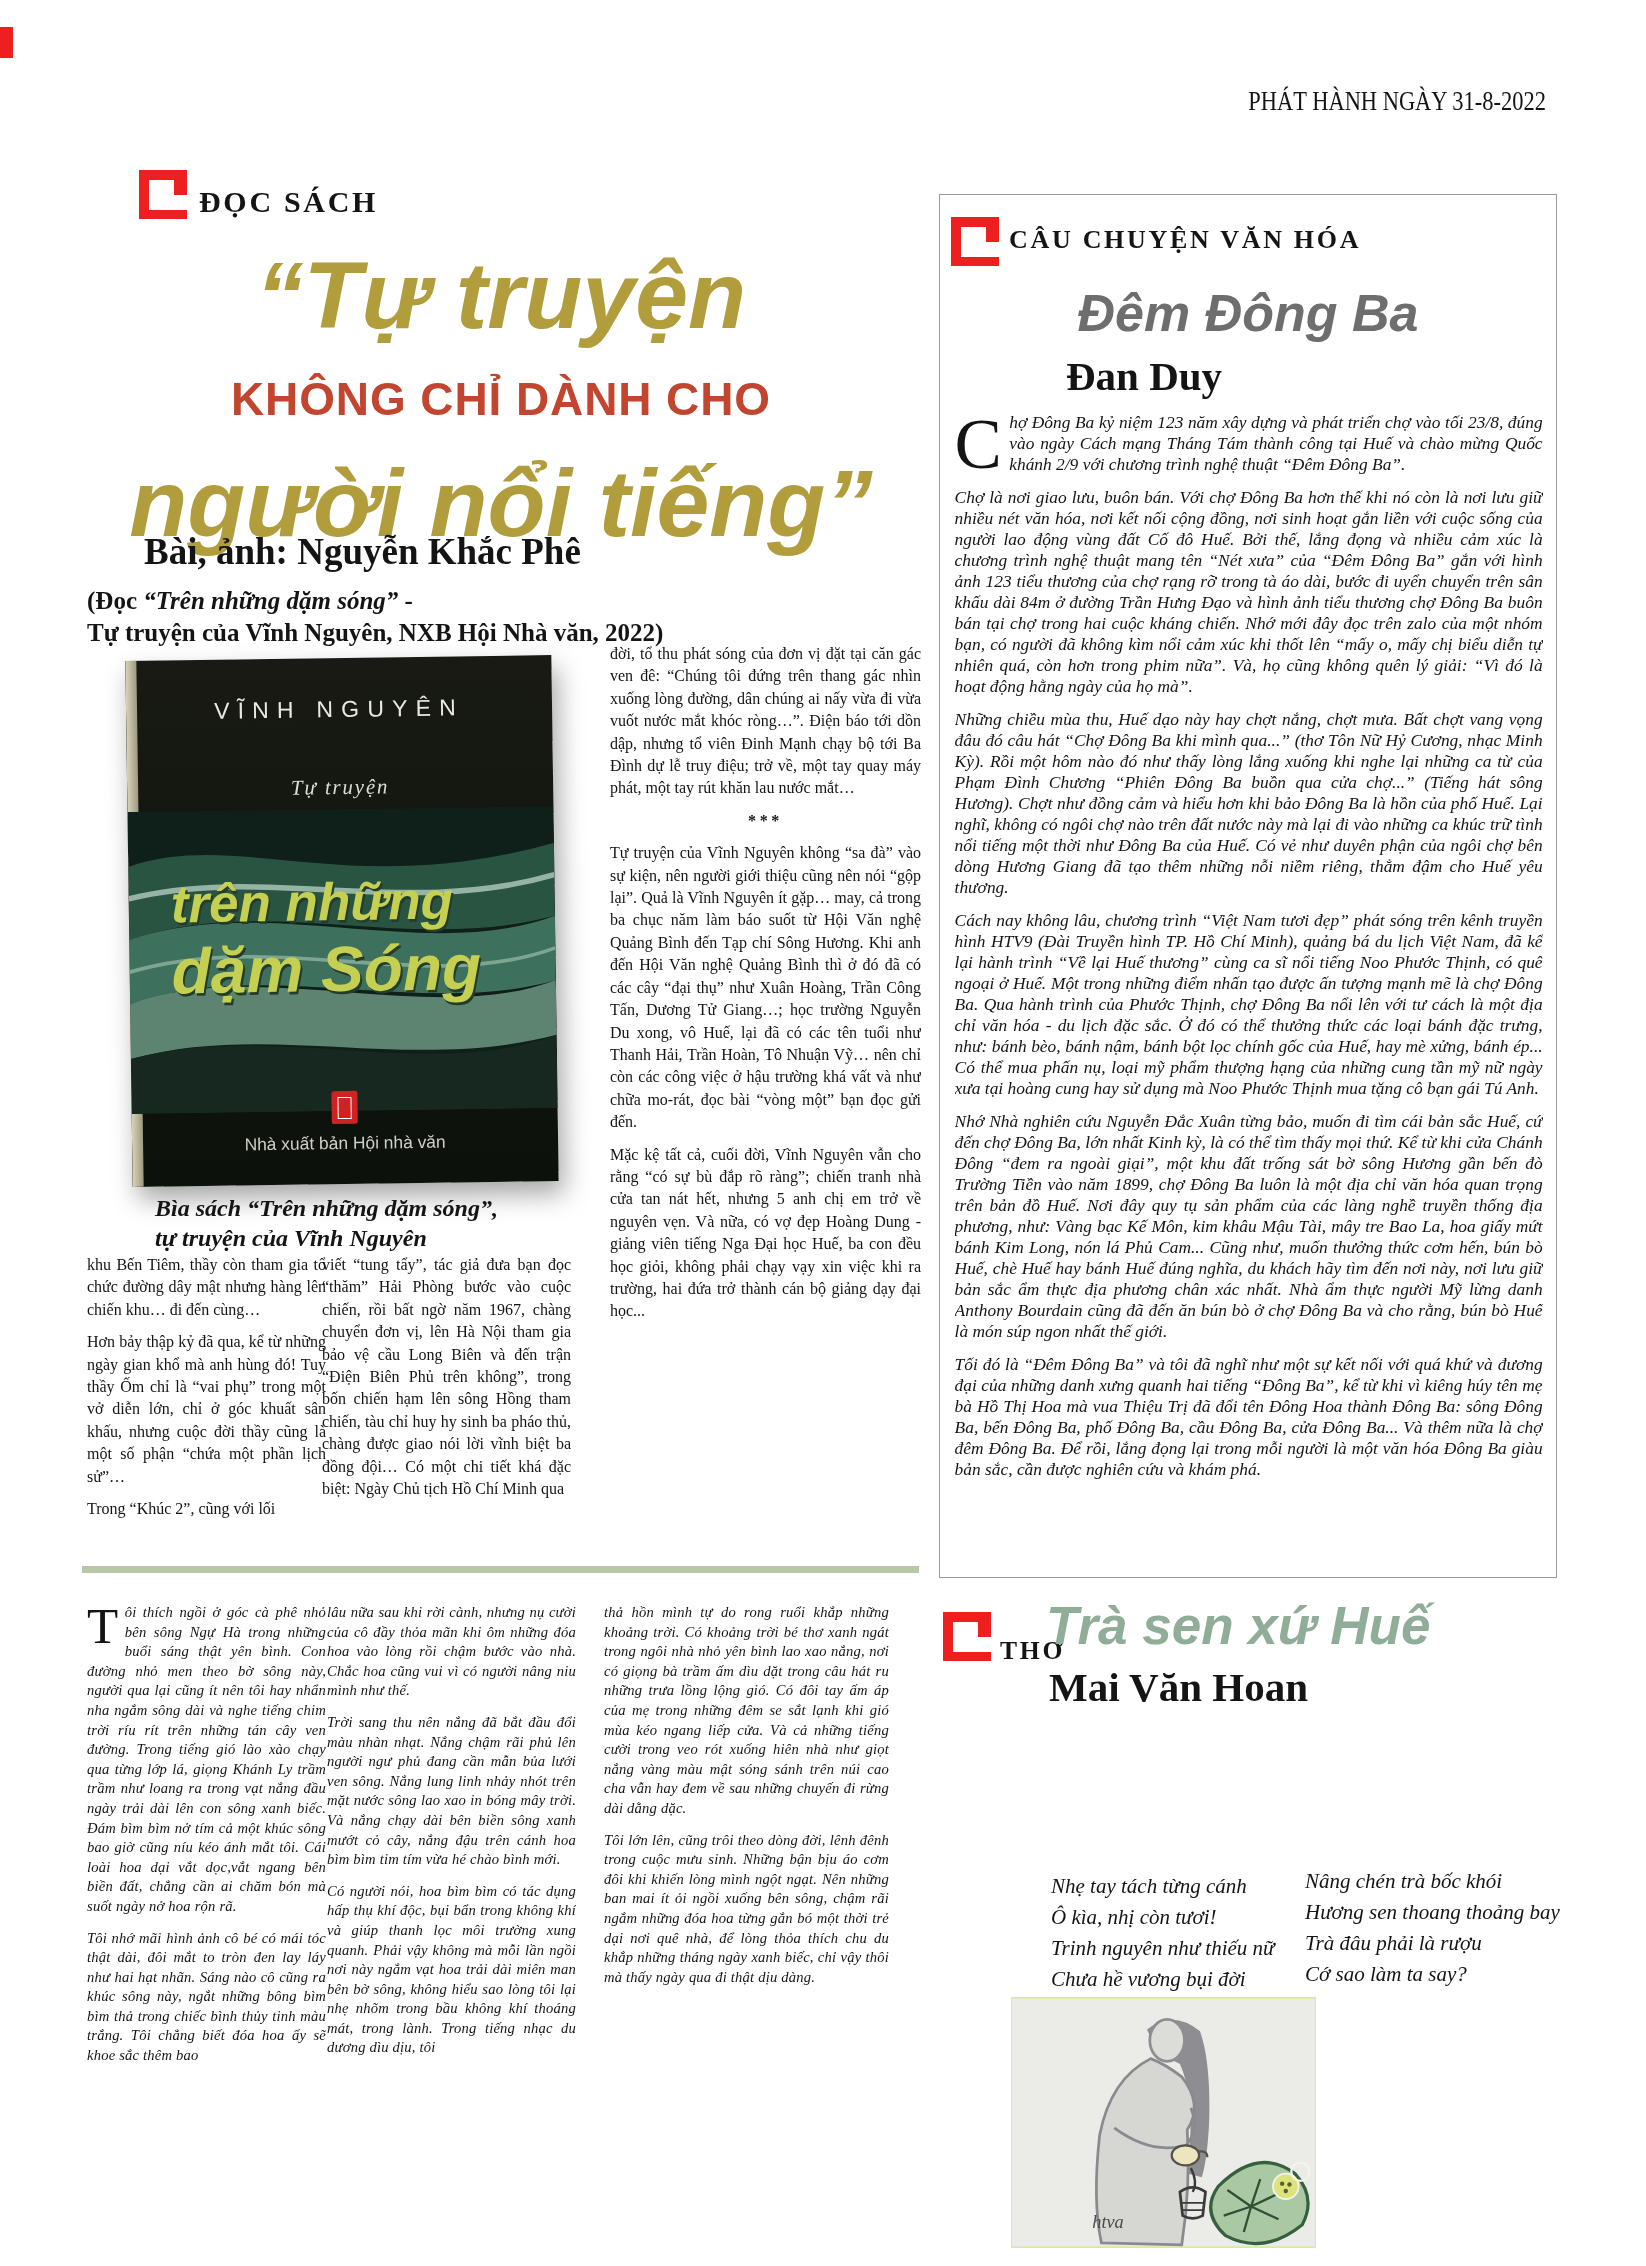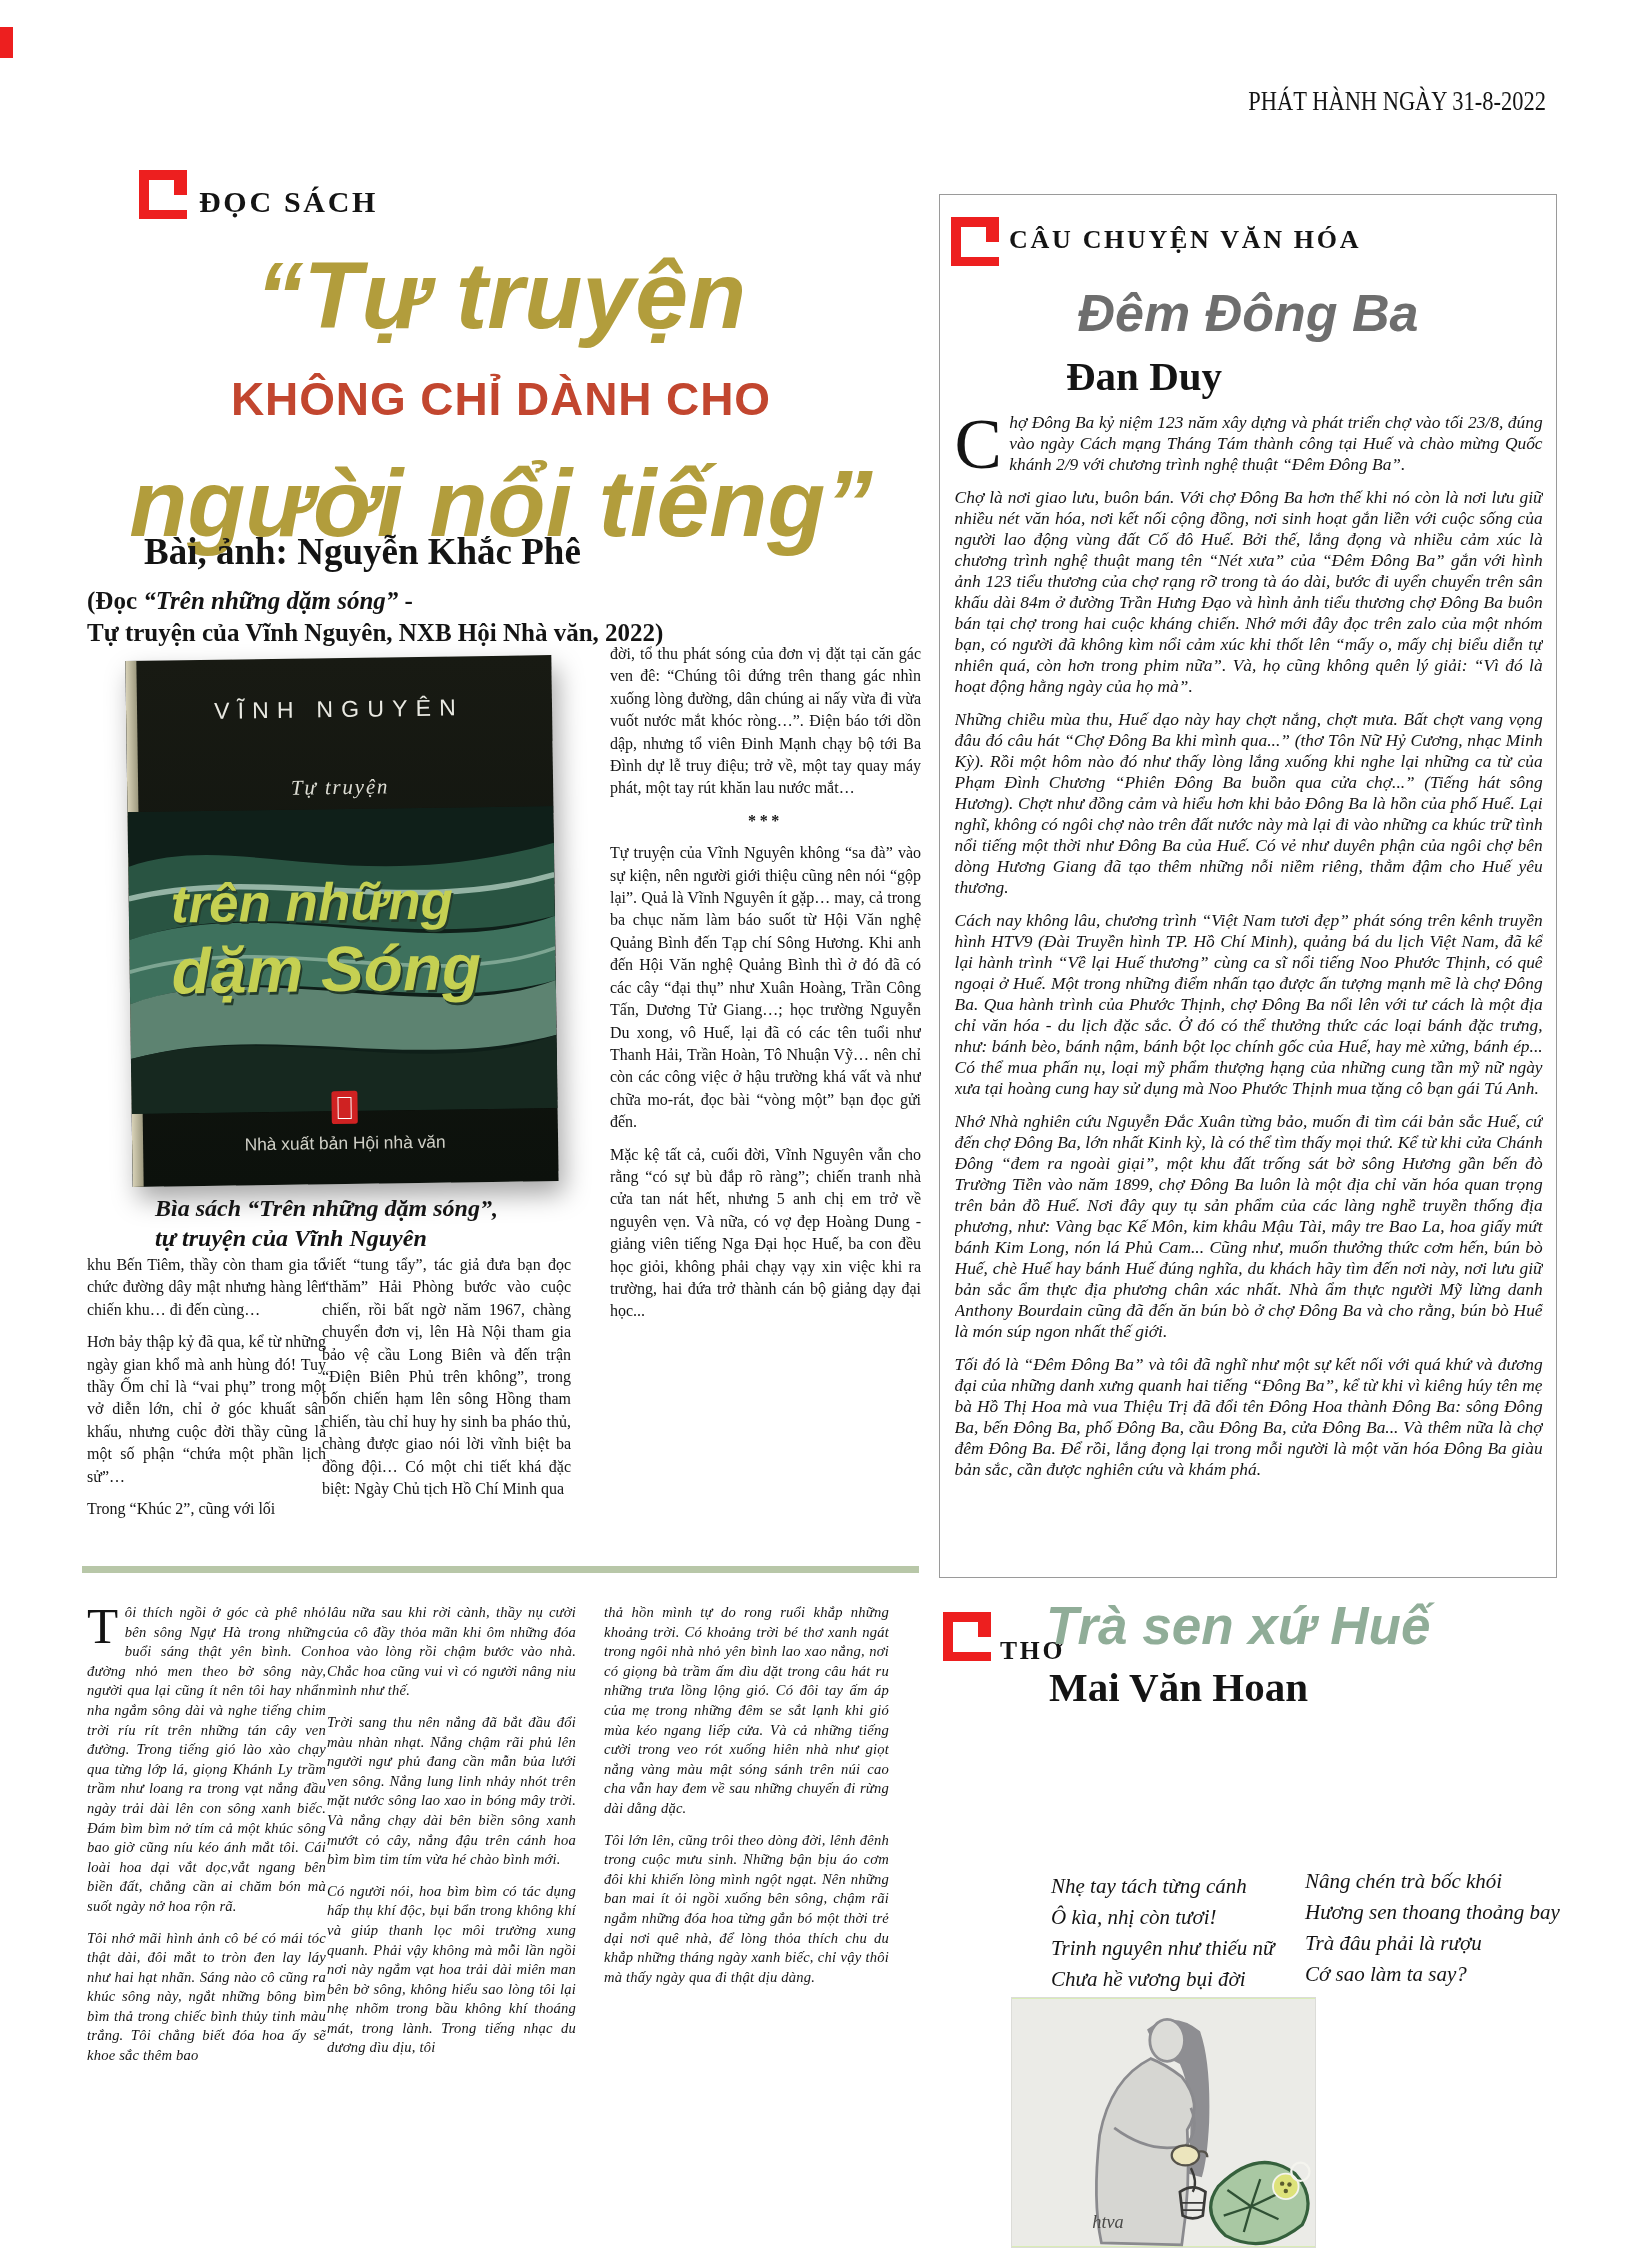--- a/index.html
+++ b/index.html
@@ -169,21 +169,21 @@
     </div>
   </div>
 
   <div class="abs divider"></div>
 
   <div class="essay-col" style="left:87px;width:239px;">
     <p><span class="dropcap-sm">T</span><span>ôi thích ngồi ở góc cà phê nhỏ bên sông Ngự Hà trong những buổi sáng thật yên bình. Con đường nhỏ men theo bờ sông này, người qua lại cũng ít nên tôi hay nhẩn nha ngắm sông dài và nghe tiếng chim trời ríu rít trên những tán cây ven đường. Trong tiếng gió lào xào chạy qua từng lớp lá, giọng Khánh Ly trầm trầm như loang ra trong vạt nắng đầu ngày trải dài lên con sông xanh biếc. Đám bìm bìm nở tím cả một khúc sông bao giờ cũng níu kéo ánh mắt tôi. Cái loài hoa dại vắt dọc,vắt ngang bên biền đất, chẳng cần ai chăm bón mà suốt ngày nở hoa rộn rã.</span></p>
     <p>Tôi nhớ mãi hình ảnh cô bé có mái tóc thật dài, đôi mắt to tròn đen lay láy như hai hạt nhãn. Sáng nào cô cũng ra khúc sông này, ngắt những bông bìm bìm thả trong chiếc bình thủy tinh màu trắng. Tôi chẳng biết đóa hoa ấy sẽ khoe sắc thêm bao</p>
   </div>
   <div class="essay-col" style="left:327px;width:249px;">
-    <p>lâu nữa sau khi rời cành, thầy nụ cười của cô đầy thỏa mãn khi ôm những đóa hoa vào lòng rồi chậm bước vào nhà. Chắc hoa cũng vui vì có người nâng niu mình như thế.</p>
+    <p>lâu nữa sau khi rời cành, nhưng nụ cười của cô đầy thỏa mãn khi ôm những đóa hoa vào lòng rồi chậm bước vào nhà. Chắc hoa cũng vui vì có người nâng niu mình như thế.</p>
     <p>Trời sang thu nên nắng đã bắt đầu đổi màu nhàn nhạt. Nắng chậm rãi phủ lên người ngư phủ đang cần mẫn bủa lưới ven sông. Nắng lung linh nhảy nhót trên mặt nước sông lao xao in bóng mây trời. Và nắng chạy dài bên biền sông xanh mướt cỏ cây, nắng đậu trên cánh hoa bìm bìm tim tím vừa hé chào bình mới.</p>
     <p>Có người nói, hoa bìm bìm có tác dụng hấp thụ khí độc, bụi bẩn trong không khí và giúp thanh lọc môi trường xung quanh. Phải vậy không mà mỗi lần ngồi nơi này ngắm vạt hoa trải dài miên man bên bờ sông, không hiểu sao lòng tôi lại nhẹ nhõm trong bầu không khí thoáng mát, trong lành. Trong tiếng nhạc du dương dìu dịu, tôi</p>
   </div>
   <div class="essay-col" style="left:604px;width:285px;">
     <p>thả hồn mình tự do rong ruổi khắp những khoảng trời. Có khoảng trời bé thơ xanh ngát trong ngôi nhà nhỏ yên bình lao xao nắng, nơi có giọng bà trầm ấm dìu dặt trong câu hát ru những trưa lồng lộng gió. Có đôi tay ấm áp của mẹ trong những đêm se sắt lạnh khi gió mùa kéo ngang liếp cửa. Và cả những tiếng cười trong veo rót xuống hiên nhà như giọt nắng vàng màu mật sóng sánh trên núi cao cha vẫn hay đem về sau những chuyến đi rừng dài dằng dặc.</p>
     <p>Tôi lớn lên, cũng trôi theo dòng đời, lênh đênh trong cuộc mưu sinh. Những bận bịu áo cơm đôi khi khiến lòng mình ngột ngạt. Nên những ban mai ít ỏi ngồi xuống bên sông, chậm rãi ngắm những đóa hoa từng gắn bó một thời trẻ dại nơi quê nhà, để lòng thỏa thích chu du khắp những tháng ngày xanh biếc, chỉ vậy thôi mà thấy ngày qua đi thật dịu dàng.</p>
   </div>
 
   <div class="corner" style="left:943px;top:1612px;">
       <i class="l"></i>

